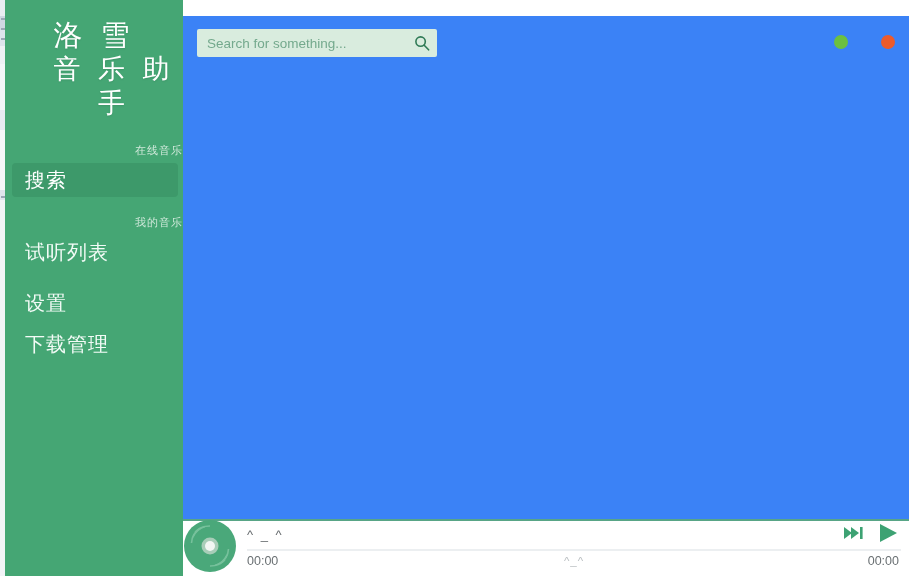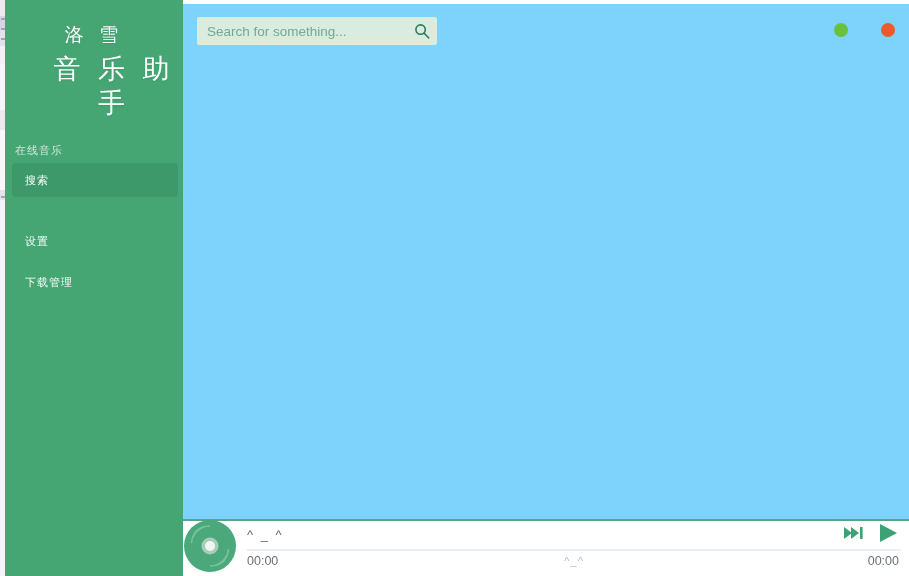--- a/index.html
+++ b/index.html
@@ -57,65 +57,66 @@
     box-sizing: border-box;
   }
   .logo {
     padding: 18px 0 0 0;
     text-align: center;
     color: #ffffff;
     letter-spacing: 5px;
     text-shadow: 0 1px 2px rgba(0,0,0,0.10);
   }
   .logo-line1 {
-    font-size: 19px;
+    font-size: 29px;
     line-height: 34px;
     font-weight: normal;
   }
   .logo-line2 {
     font-size: 27px;
     line-height: 34px;
     font-weight: normal;
     padding-left: 40px;
   }
   .nav {
     margin-top: 22px;
   }
   .nav-section-label {
     font-size: 11px;
     color: #cfe8da;
     padding: 0 0 0 10px;
     line-height: 16px;
     margin-bottom: 5px;
     letter-spacing: 1px;
+    text-align: right;
   }
   .nav-item {
     height: 34px;
     line-height: 34px;
     margin: 0 5px 7px 7px;
     padding-left: 13px;
     border-radius: 4px;
     color: #f2fbf6;
-    font-size: 11px;
+    font-size: 20px;
     letter-spacing: 1px;
     box-sizing: border-box;
   }
   .nav-item.active {
     background: #3d996a;
     color: #ffffff;
   }
   .nav-gap { height: 10px; }
 
   
   .content {
     position: absolute;
-    left: 183px; top: 4px;
+    left: 183px; top: 16px;
     width: 726px;
     height: 519px;
-    background: #7dd3fc;
+    background: #3b82f6;
     z-index: 2;
   }
   .topbar {
     position: relative;
     height: 54px;
   }
   .search-box {
     position: absolute;
     left: 14px; top: 13px;
     width: 240px;
@@ -262,20 +263,22 @@
     <div class="nav">
 
       <div class="nav-section">
         <div class="nav-section-label">在线音乐</div>
         <div class="nav-item active">搜索</div>
       </div>
 
       <div class="nav-gap"></div>
 
       <div class="nav-section">
+        <div class="nav-section-label">我的音乐</div>
+        <div class="nav-item">试听列表</div>
       </div>
 
       <div class="nav-gap"></div>
 
       <div class="nav-section">
         <div class="nav-item">设置</div>
         <div class="nav-item">下载管理</div>
       </div>
 
     </div>

